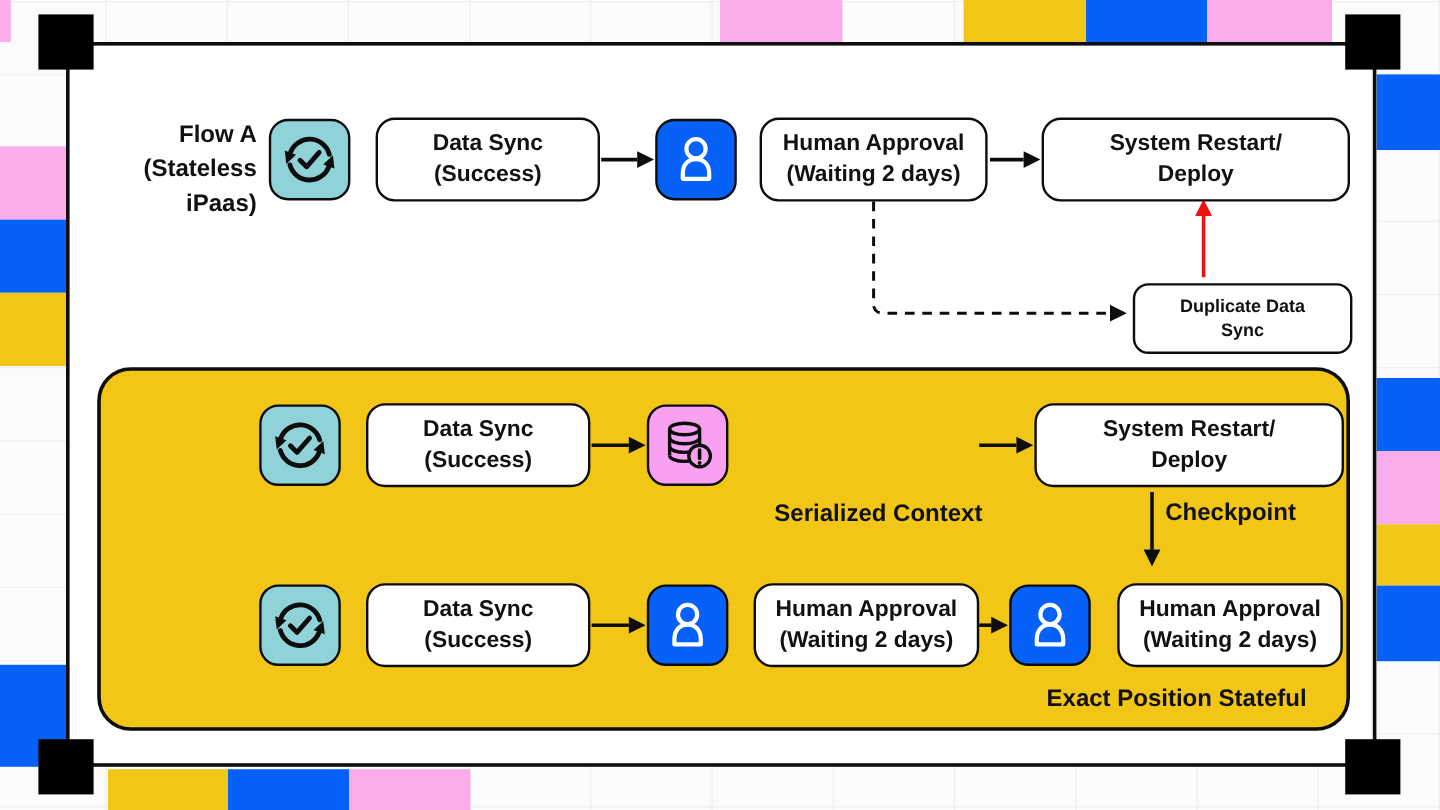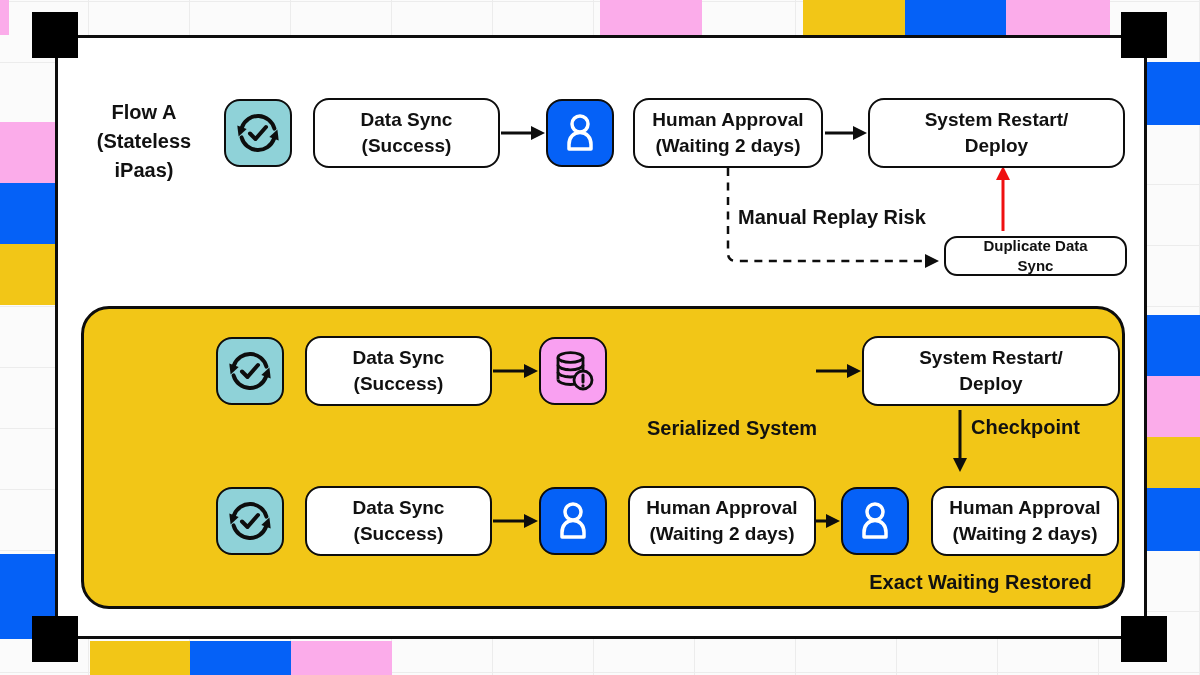--- a/index.html
+++ b/index.html
@@ -24,21 +24,21 @@
         border-radius:16px;display:flex;align-items:center;justify-content:center;
         text-align:center;font-size:19px;font-weight:600;line-height:26px;
         white-space:pre-line;box-sizing:border-box;}
   .node.small{border-radius:13px;font-size:15px;line-height:20px;font-weight:600;}
   .tile{position:absolute;width:68px;height:68px;border:2.5px solid var(--color-ink,#0d0d0d);
         border-radius:16px;display:flex;align-items:center;justify-content:center;
         box-sizing:border-box;}
   .t-teal{background:var(--color-teal,#8FD2D8);}
   .t-blue{background:var(--color-blue,#0561F7);}
   .t-pink{background:var(--color-icon_pink,#F9A0F1);}
-  .flow-label{position:absolute;text-align:center;font-size:20px;font-weight:600;
+  .flow-label{position:absolute;text-align:right;font-size:20px;font-weight:600;
               line-height:29px;white-space:pre-line;}
   .ann{position:absolute;font-size:20px;font-weight:600;white-space:nowrap;}
   .ann.center{text-align:center;}
 </style>
 </head>
 <body>
 
 <svg width="0" height="0" style="position:absolute">
   <defs>
     <g id="sym-sync">
@@ -167,23 +167,22 @@
     <div class="node" style="left:575px;top:60px;width:190px;height:70px">
       <span>Human Approval
 (Waiting 2 days)</span>
     </div>
 
     <div class="node" style="left:810px;top:60px;width:257px;height:70px">
       <span>System Restart/
 Deploy</span>
     </div>
 
-    <div class="ann" style="left:680px;top:168px">Manual Replay Risk</div>
-
-    <div class="node small" style="left:886px;top:198px;width:183px;height:40px">
+
+    <div class="node small" style="left:886px;top:198px;width:183px;height:59px">
       <span>Duplicate Data
 Sync</span>
     </div>
 
 
     <div class="tile t-teal" style="left:158px;top:299px">
       <svg width="48" height="48" viewBox="0 0 48 48">
           <use href="#sym-sync"></use>
         </svg>
     </div>
@@ -198,21 +197,21 @@
           <use href="#sym-db"></use>
         </svg>
     </div>
 
 
     <div class="node" style="left:804px;top:298px;width:258px;height:70px">
       <span>System Restart/
 Deploy</span>
     </div>
 
-    <div class="ann center" style="left:574px;top:379px;width:200px">Serialized System</div>
+    <div class="ann center" style="left:574px;top:379px;width:200px">Serialized Context</div>
     <div class="ann" style="left:913px;top:378px">Checkpoint</div>
 
     <div class="tile t-teal" style="left:158px;top:449px">
       <svg width="48" height="48" viewBox="0 0 48 48">
           <use href="#sym-sync"></use>
         </svg>
     </div>
 
     <div class="node" style="left:247px;top:448px;width:187px;height:70px">
       <span>Data Sync
@@ -234,20 +233,20 @@
       <svg width="48" height="48" viewBox="0 0 48 48">
           <use href="#sym-user"></use>
         </svg>
     </div>
 
     <div class="node" style="left:873px;top:448px;width:188px;height:70px">
       <span>Human Approval
 (Waiting 2 days)</span>
     </div>
 
-    <div class="ann center" style="left:796px;top:533px;width:253px">Exact Waiting Restored</div>
+    <div class="ann center" style="left:796px;top:533px;width:253px">Exact Position Stateful</div>
   </div>
 
   <div class="handle" style="left:32px;top:12px"></div>
   <div class="handle" style="left:1121px;top:12px"></div>
   <div class="handle" style="left:32px;top:616px"></div>
   <div class="handle" style="left:1121px;top:616px"></div>
 </div>
 
 </body></html>

